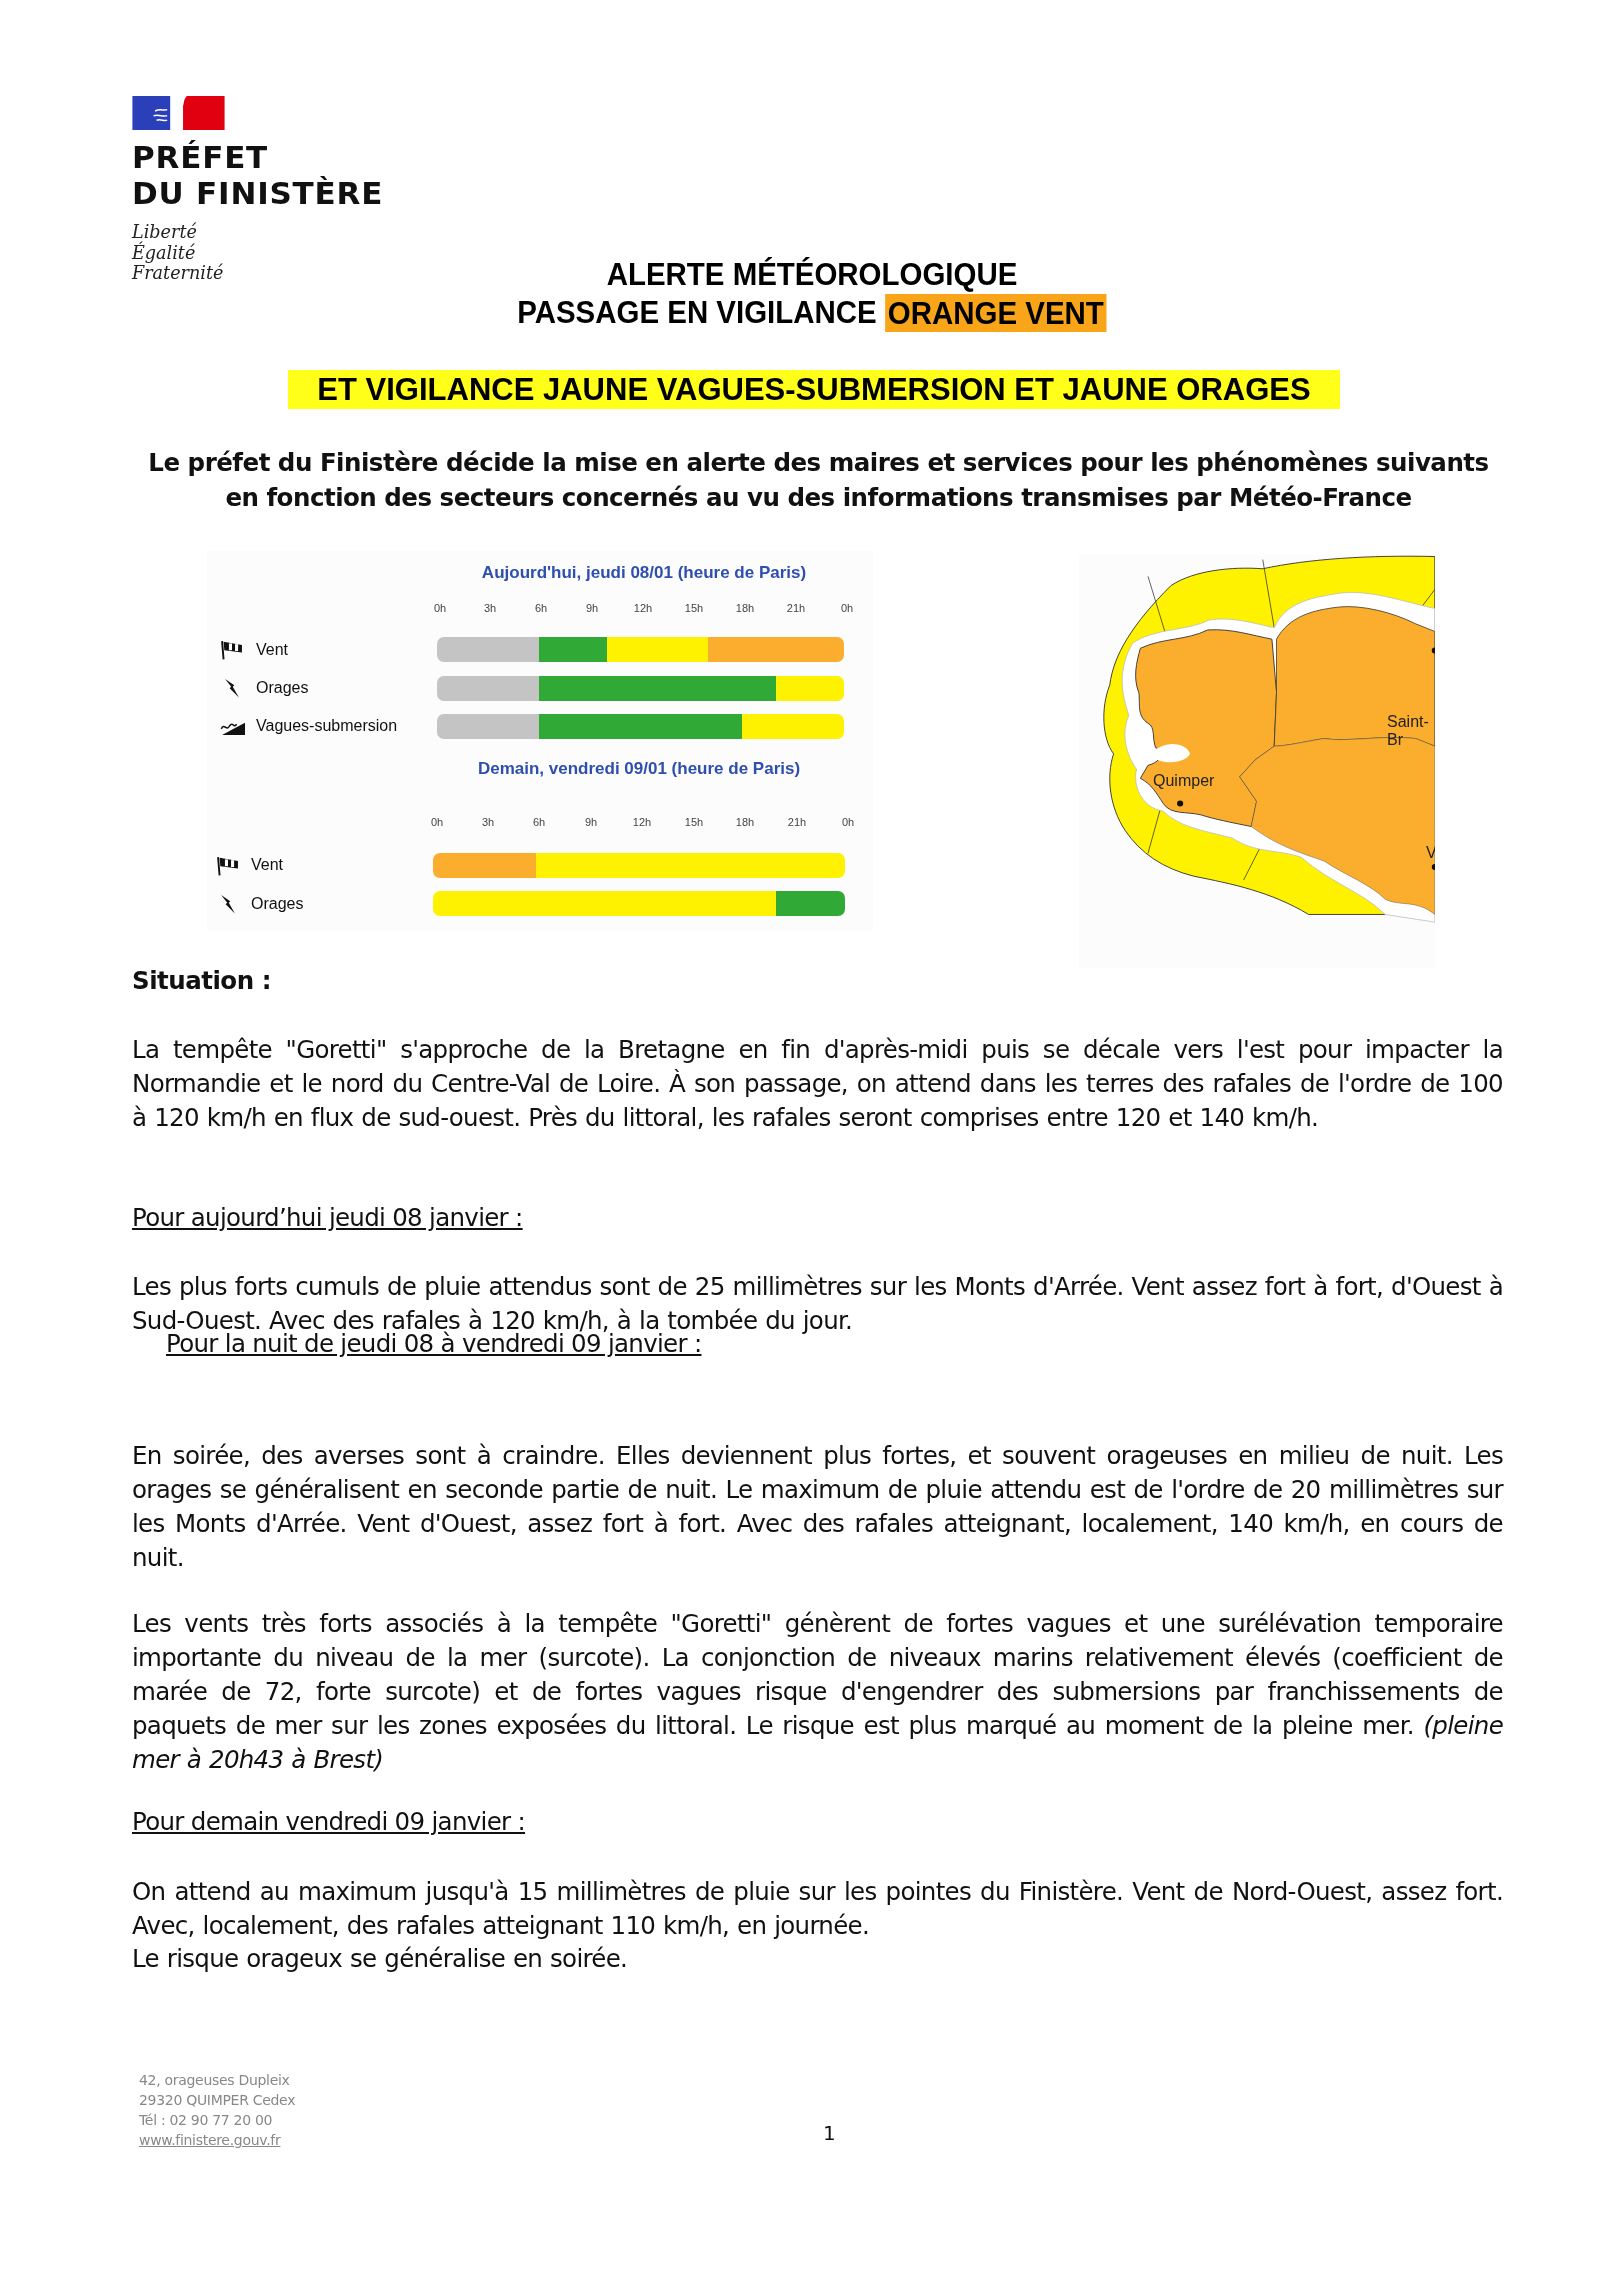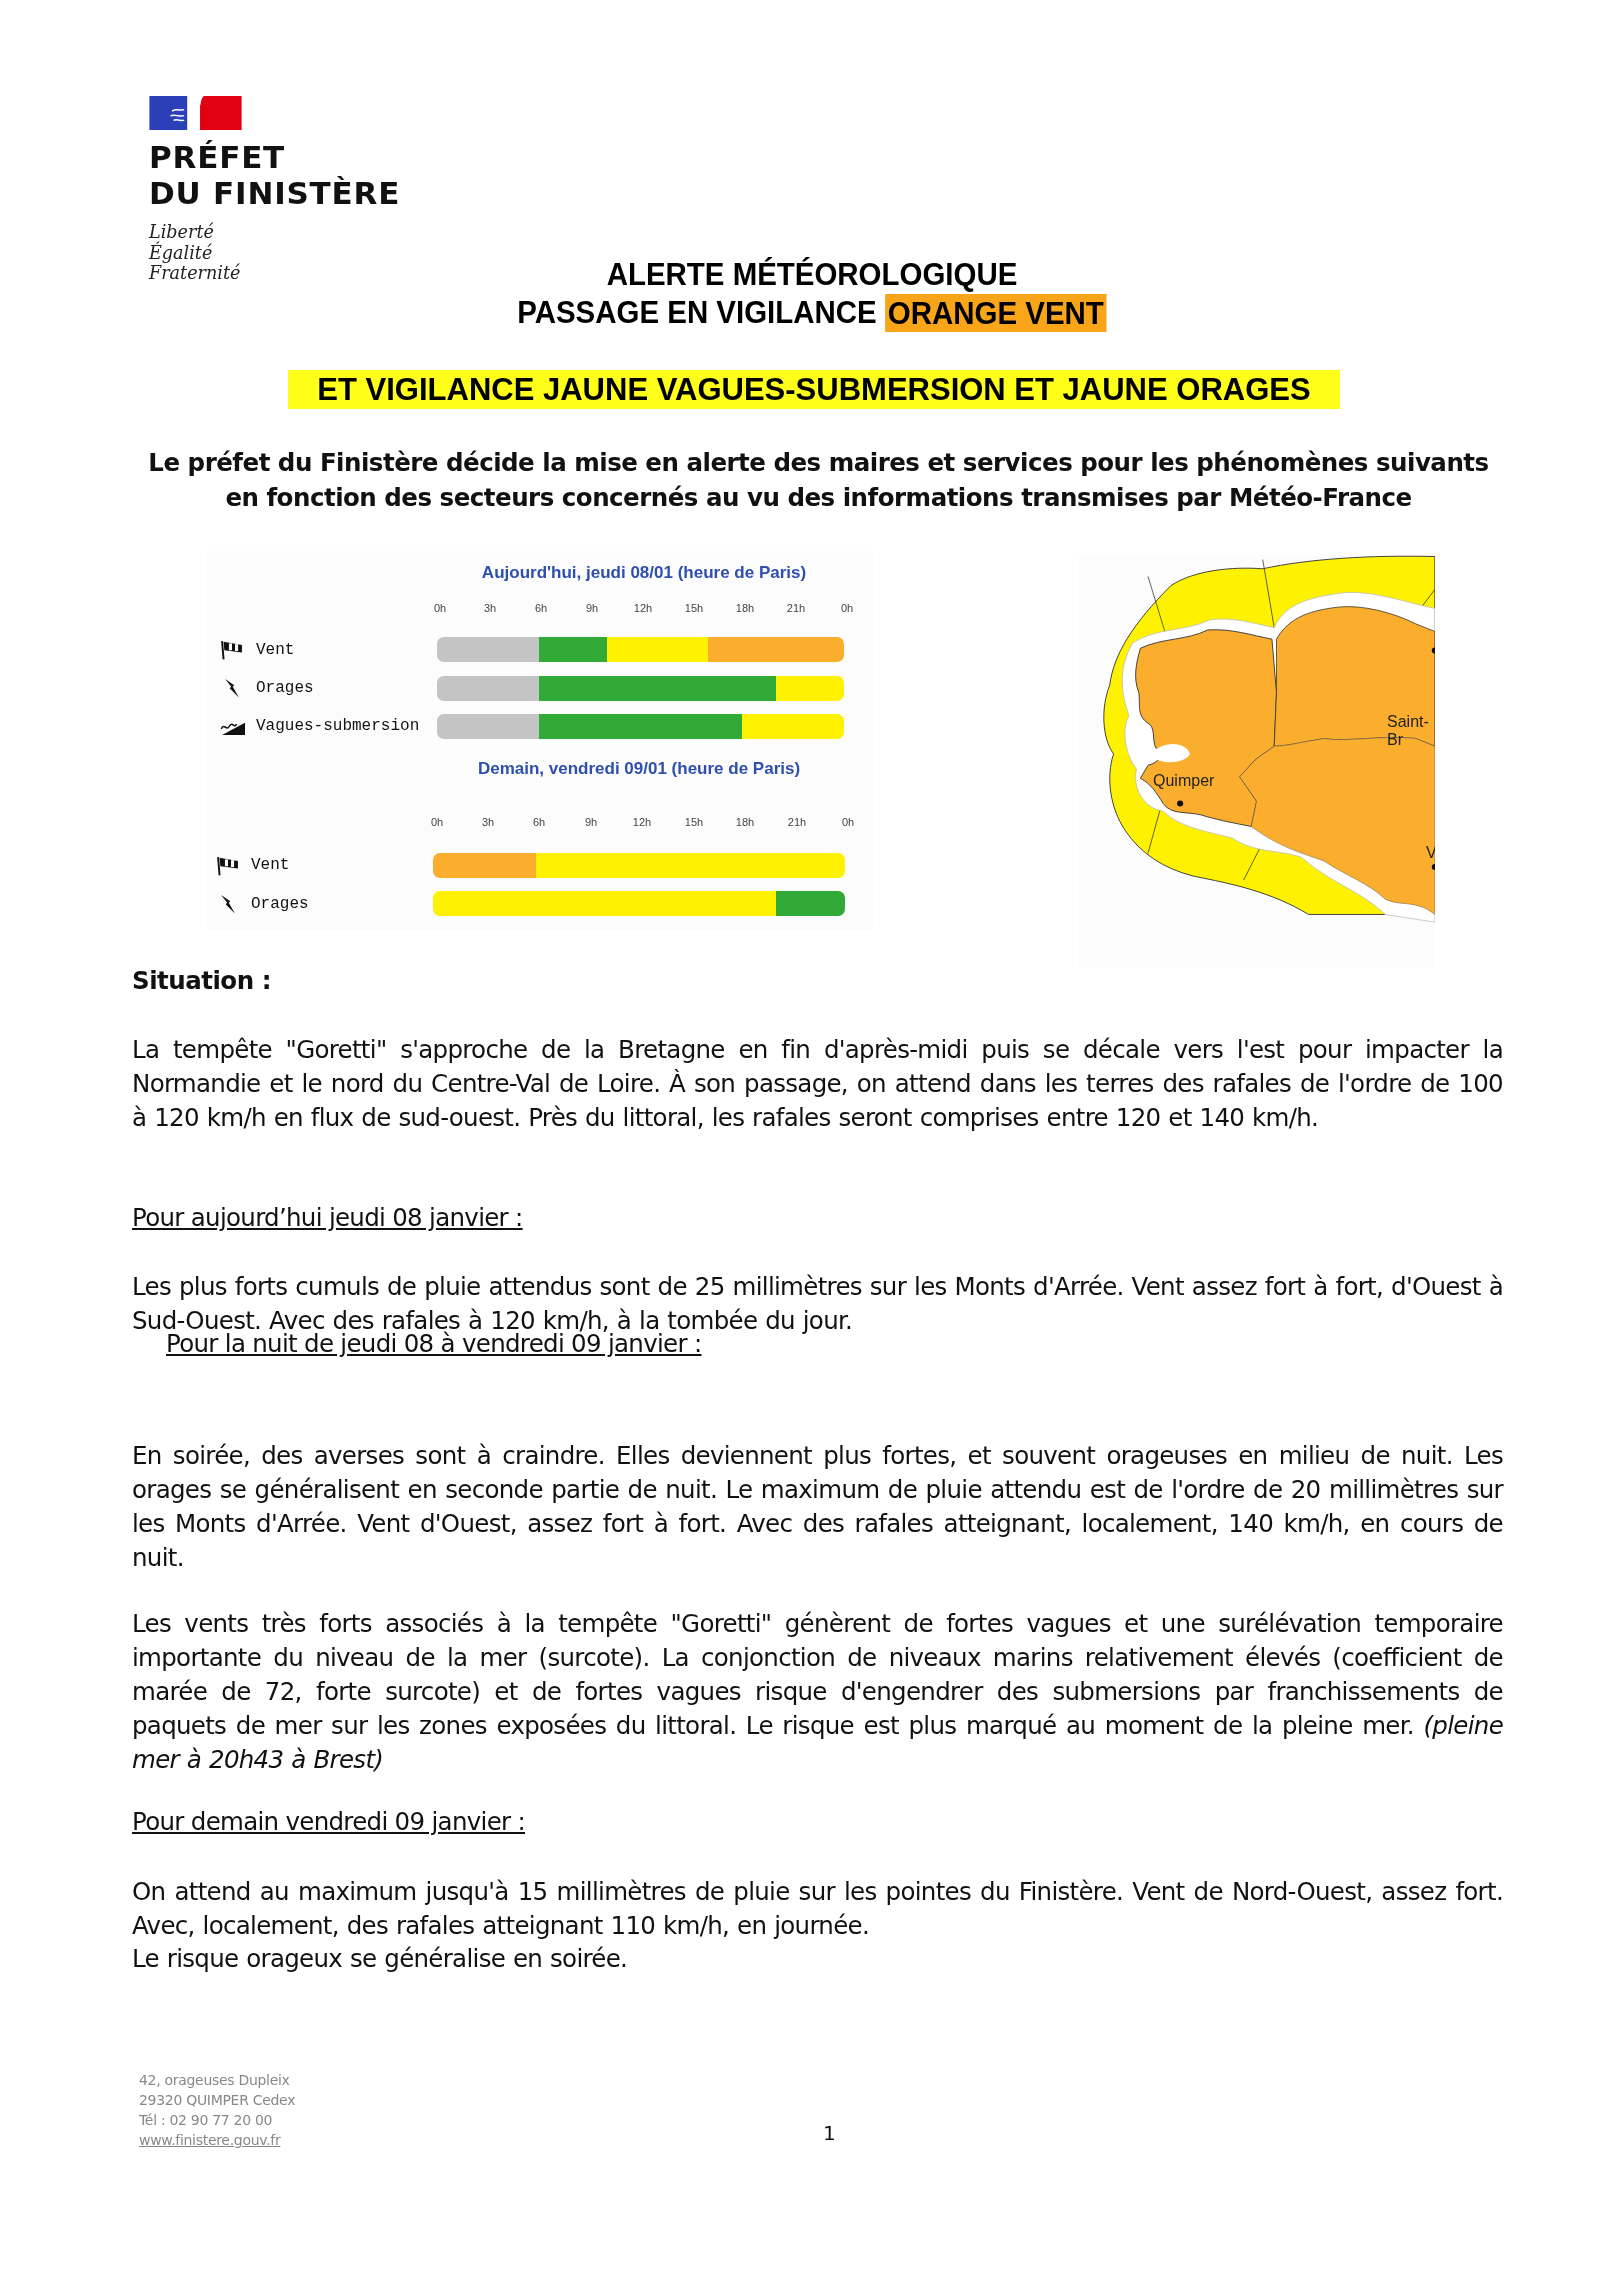--- a/index.html
+++ b/index.html
@@ -1,21 +1,21 @@
 <!DOCTYPE html>
 <html style="font-size:12.2px"><head>
 <meta charset="utf-8">
 <style>
   html, body { margin: 0; padding: 0; background: #ffffff; }
   body { width: 1624px; height: 2295px; position: relative; overflow: hidden;
          font-family: "DejaVu Sans", sans-serif; color: #111; }
   .abs { position: absolute; }
 
   
-  .logo { left: 132px; top: 84px; width: 275px; height: 237px; }
+  .logo { left: 115px; top: 84px; width: 275px; height: 237px; }
   .flag { position: absolute; left: 17px; top: 12.2px; width: 93px; height: 34px; }
   .prefet { position: absolute; left: 17px; top: 55px; font-family: "DejaVu Sans", sans-serif;
             font-weight: bold; font-size: 31px; line-height: 36px; letter-spacing: 0.8px; color: #111; }
   .motto { position: absolute; left: 17px; top: 138px; font-family: "DejaVu Serif", serif;
            font-style: italic; font-size: 17.6px; line-height: 20.7px; color: #222; }
 
   
   .title { left: 0; width: 1624px; text-align: center; font-family: "Liberation Sans", sans-serif;
            font-weight: bold; font-size: 31px; color: #000; transform: scaleX(0.95); }
   .t1 { top: 257px; }
@@ -29,21 +29,21 @@
            font-family: "DejaVu Sans", sans-serif; font-weight: bold; font-size: 24.5px;
            line-height: 35px; color: #111; letter-spacing: -0.5px; }
 
   
   .vig-panel { left: 207px; top: 551px; width: 666px; height: 379px; background: #fcfcfc; }
   .vig-day-title { position: absolute; font-family: "Liberation Sans", sans-serif; font-weight: bold;
                    font-size: 17px; color: #2e4fae; text-align: center; }
   .tick { position: absolute; font-family: "Liberation Sans", sans-serif; font-size: 11px; color: #444;
           transform: translateX(-50%); }
   .row-icon { position: absolute; width: 27.5px; height: 23px; }
-  .row-label { position: absolute; font-family: Liberation Mono, monospace; font-size: 16px; color: #111; }
+  .row-label { position: absolute; font-family: Liberation Sans, sans-serif; font-size: 16px; color: #111; }
   .bar { position: absolute; height: 24.5px; border-radius: 6.9px; overflow: hidden; display: flex; }
   .seg { height: 100%; }
 
   
   .map-panel { left: 1079px; top: 555px; width: 356px; height: 413px; background: #fcfcfc; overflow: hidden; }
   .map-label { position: absolute; font-family: "Liberation Sans", sans-serif; font-size: 16px; color: #222; }
 
   
   .body-text { left: 132px; width: 1371px; font-family: "DejaVu Sans", sans-serif; font-size: 24.5px;
                line-height: 34px; text-align: justify; color: #111; letter-spacing: -0.7px; word-spacing: 0.8px; }

